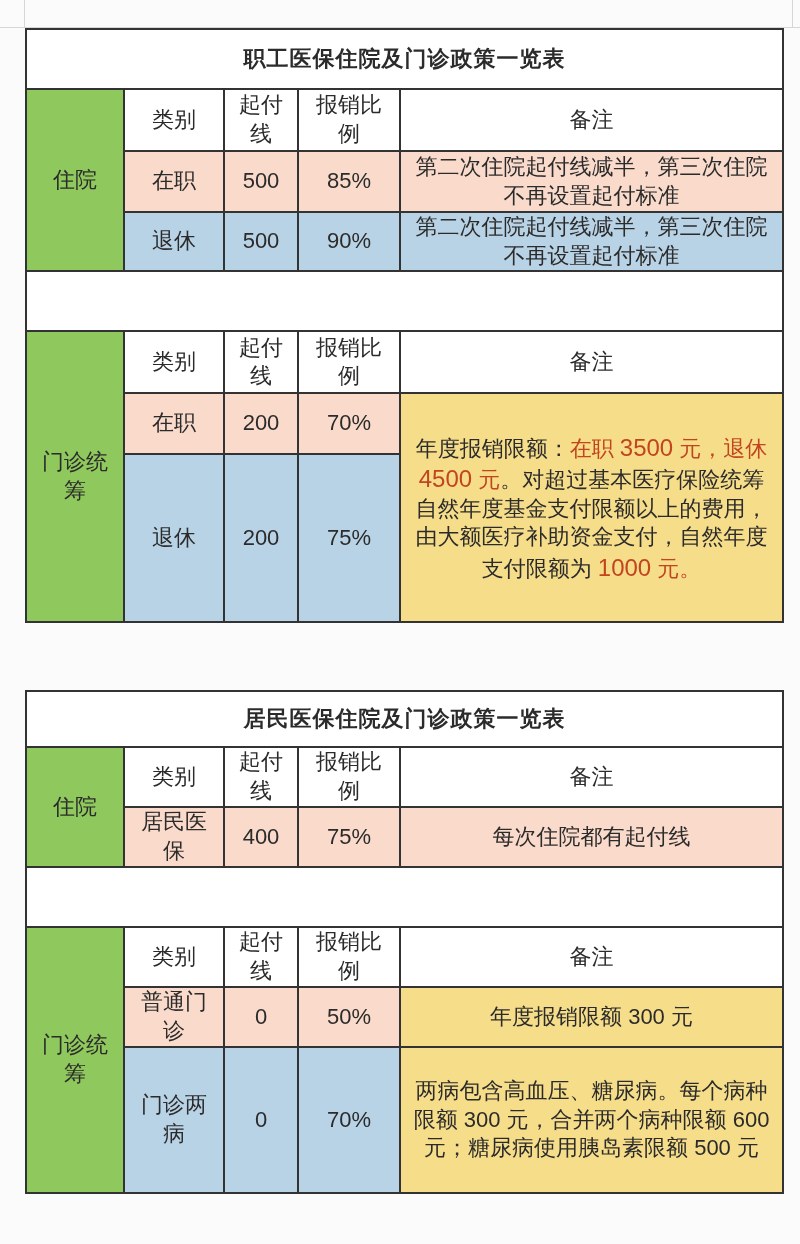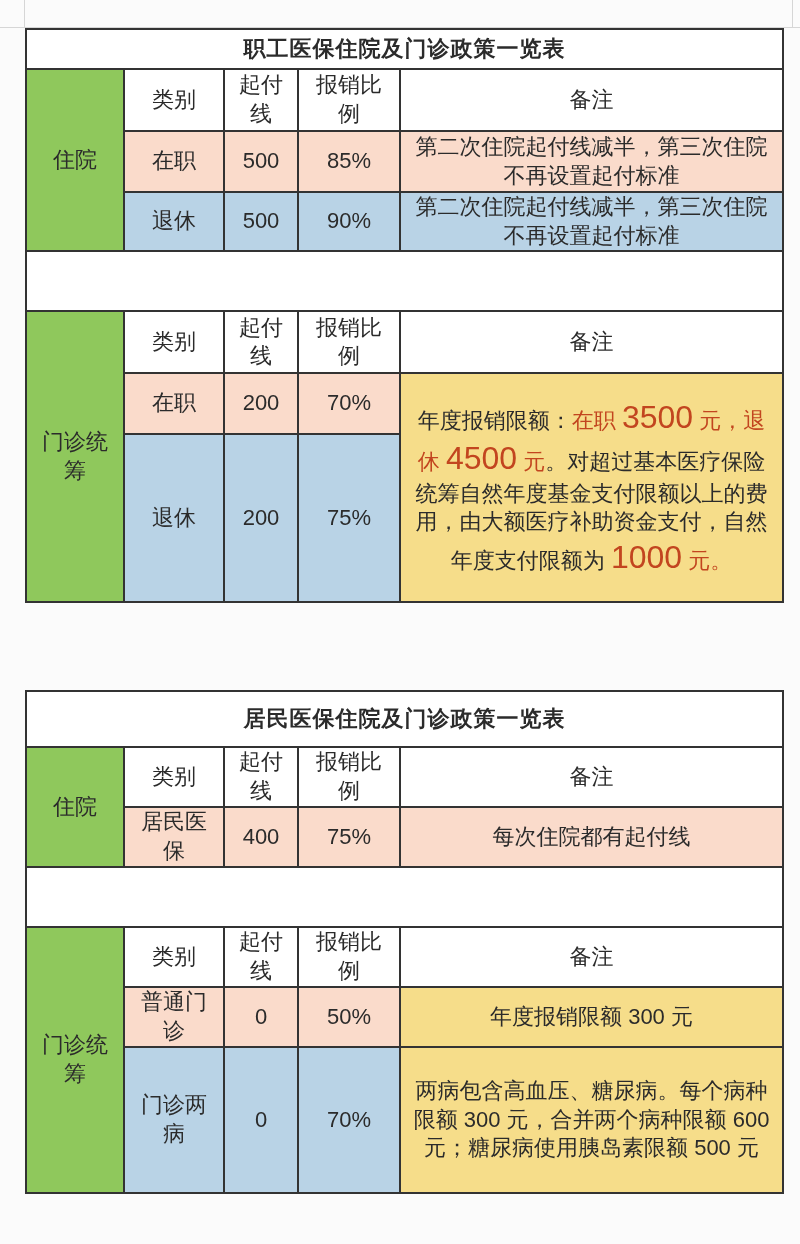--- a/index.html
+++ b/index.html
@@ -49,24 +49,24 @@
   td.remark-left {
     text-align:left; font-size:20px; line-height:30px; padding:0 11px;
   }
   td.remark-center { text-align:center; font-size:21px; padding:0 10px; }
   td.remark-rich {
     text-align:left; font-size:21px; line-height:1.85; padding:10px 12px;
   }
   td.gap-cell { background:#ffffff; height:60px; }
   .seg-black { color:#2b2b2b; }
   .seg-red { color:var(--red); }
-  .seg-red-big { color:var(--red); font-size:32px; }
+  .seg-red-big { color:var(--red); font-size:24px; }
 
   
-  tr.r-title1  { height:40px; }
+  tr.r-title1  { height:60px; }
   tr.r-head    { height:62px; }
   tr.r-std     { height:61px; }
   tr.r-std-s   { height:57px; }
   tr.r-gap     { height:60px; }
   tr.r-big1    { height:168px; }
   tr.r-title2  { height:56px; }
   tr.r-std2    { height:60px; }
   tr.r-gap2    { height:58px; }
   tr.r-big2    { height:146px; }
 </style>

